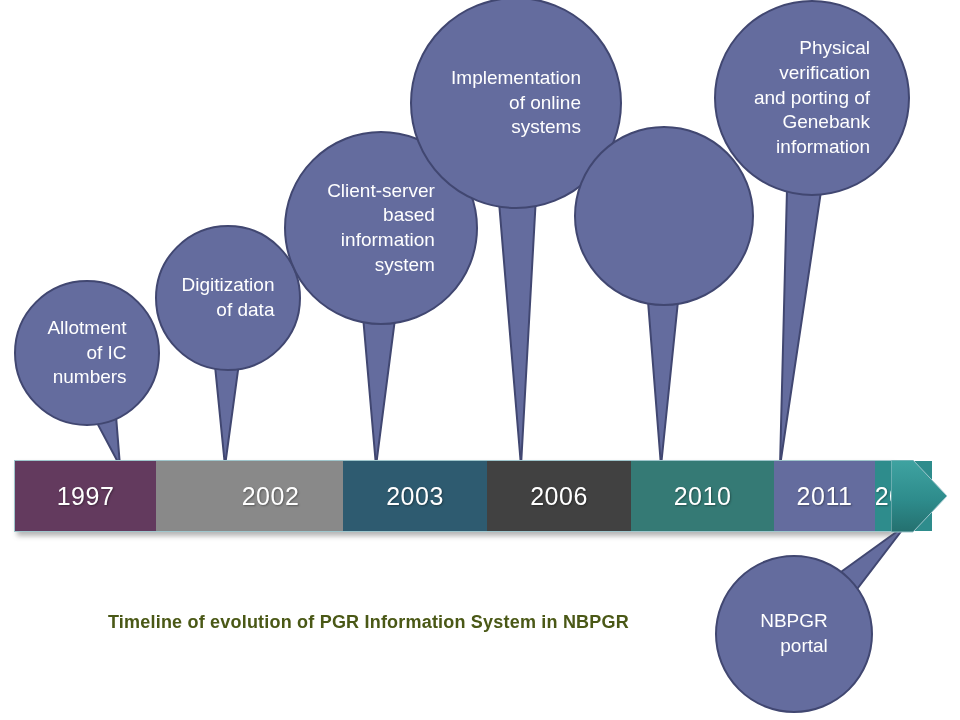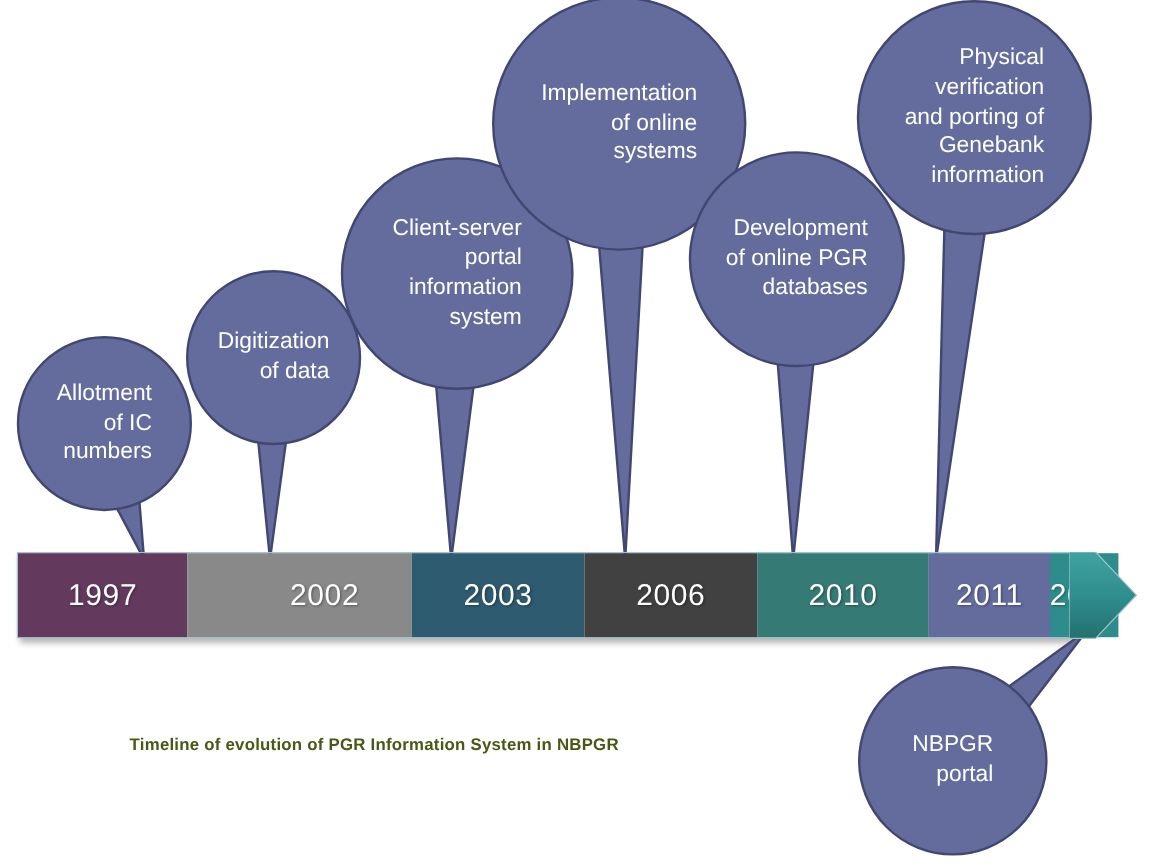--- a/index.html
+++ b/index.html
@@ -76,21 +76,21 @@
     line-height: 1.30;
     pointer-events: none;
     white-space: pre-line;
   }
 
   
   #caption {
     position: absolute;
     left: 108px;
     top: 612px;
-    font-size: 14px;
+    font-size: 18px;
     font-weight: bold;
     color: #4a5816;
     letter-spacing: 0.2px;
     white-space: nowrap;
   }
 </style>
 </head>
 <body>
 
 <div id="canvas">
@@ -112,41 +112,38 @@
         </svg>
         <div class="bubble-text" style="left: 8.5px; top: 41px; width: 135px; height: 70px; font-size: 19px;">Digitization
 of data</div>
       </div>
       <div class="callout" style="left: 281px; top: 128px; width: 200px; height: 342px;">
         <svg width="200" height="342" viewBox="0 0 200 342">
           <polygon points="80.31224330574749,168.72164314353896 95,338 116.78419569059382,169.4878606306156" fill="#646C9E" stroke="#414771" stroke-width="2" stroke-linejoin="round"></polygon>
           <circle cx="100" cy="100" r="96" fill="#646C9E" stroke="#414771" stroke-width="2"></circle>
         </svg>
         <div class="bubble-text" style="left: 12.5px; top: 40px; width: 175px; height: 120px; font-size: 19px;">Client-server
-portal
+based
 information
 system</div>
       </div>
       <div class="callout" style="left: 407px; top: -6px; width: 218px; height: 476px;">
         <svg width="218" height="476" viewBox="0 0 218 476">
           <polygon points="90.09311579236306,184.867596703461 114,472 129.9893312979687,184.31806205462345" fill="#646C9E" stroke="#414771" stroke-width="2" stroke-linejoin="round"></polygon>
           <circle cx="109" cy="109" r="105" fill="#646C9E" stroke="#414771" stroke-width="2"></circle>
         </svg>
         <div class="bubble-text" style="left: 11.5px; top: 61.5px; width: 195px; height: 95px; font-size: 19px;">Implementation
 of online
 systems</div>
       </div>
       <div class="callout" style="left: 571px; top: 123px; width: 186px; height: 347px;">
         <svg width="186" height="347" viewBox="0 0 186 347">
           <polygon points="75.3223127476649,156.8724813468886 90,343 109.13987797061766,157.27829212956402" fill="#646C9E" stroke="#414771" stroke-width="2" stroke-linejoin="round"></polygon>
           <circle cx="93" cy="93" r="89" fill="#646C9E" stroke="#414771" stroke-width="2"></circle>
         </svg>
-        <div class="bubble-text" style="left: 10.5px; top: 45.5px; width: 165px; height: 95px; font-size: 19px;">Development
-of online PGR
-databases</div>
       </div>
       <div class="callout" style="left: 711px; top: -3px; width: 202px; height: 473px;">
         <svg width="202" height="473" viewBox="0 0 202 473">
           <polygon points="76.589073552633,168.98085884998247 69,469 113.31050163352587,172.17402650919055" fill="#646C9E" stroke="#414771" stroke-width="2" stroke-linejoin="round"></polygon>
           <circle cx="101" cy="101" r="97" fill="#646C9E" stroke="#414771" stroke-width="2"></circle>
         </svg>
         <div class="bubble-text" style="left: 13.5px; top: 26px; width: 175px; height: 150px; font-size: 19px;">Physical
 verification
 and porting of
 Genebank

